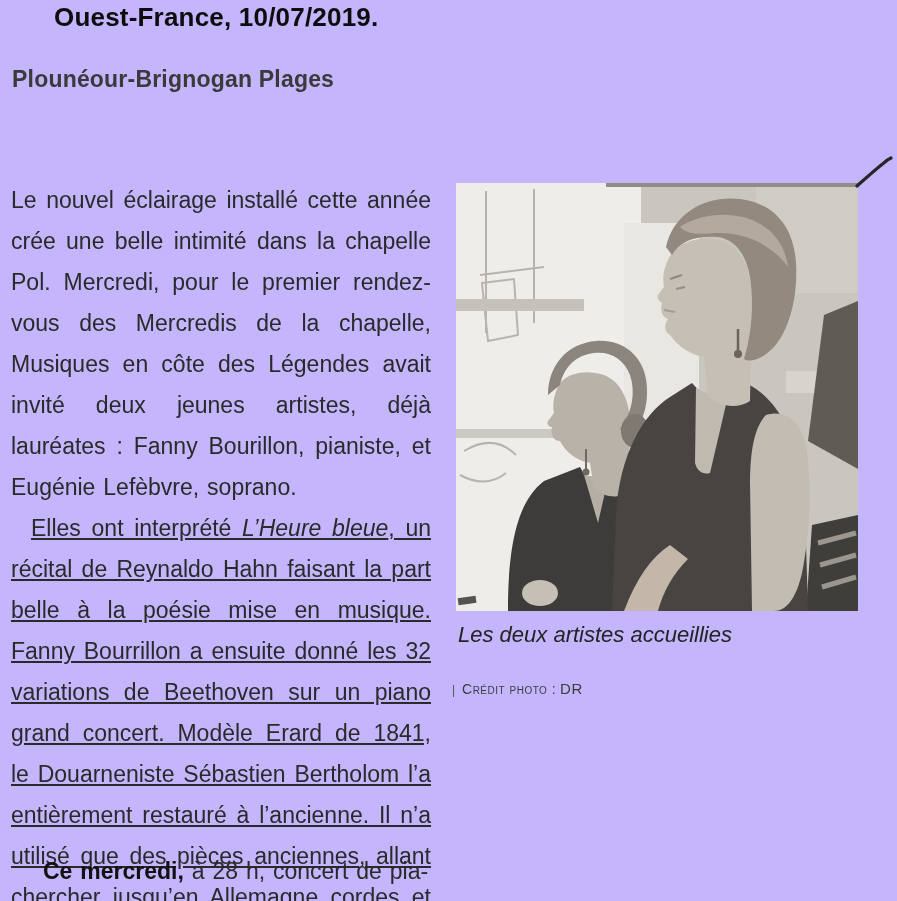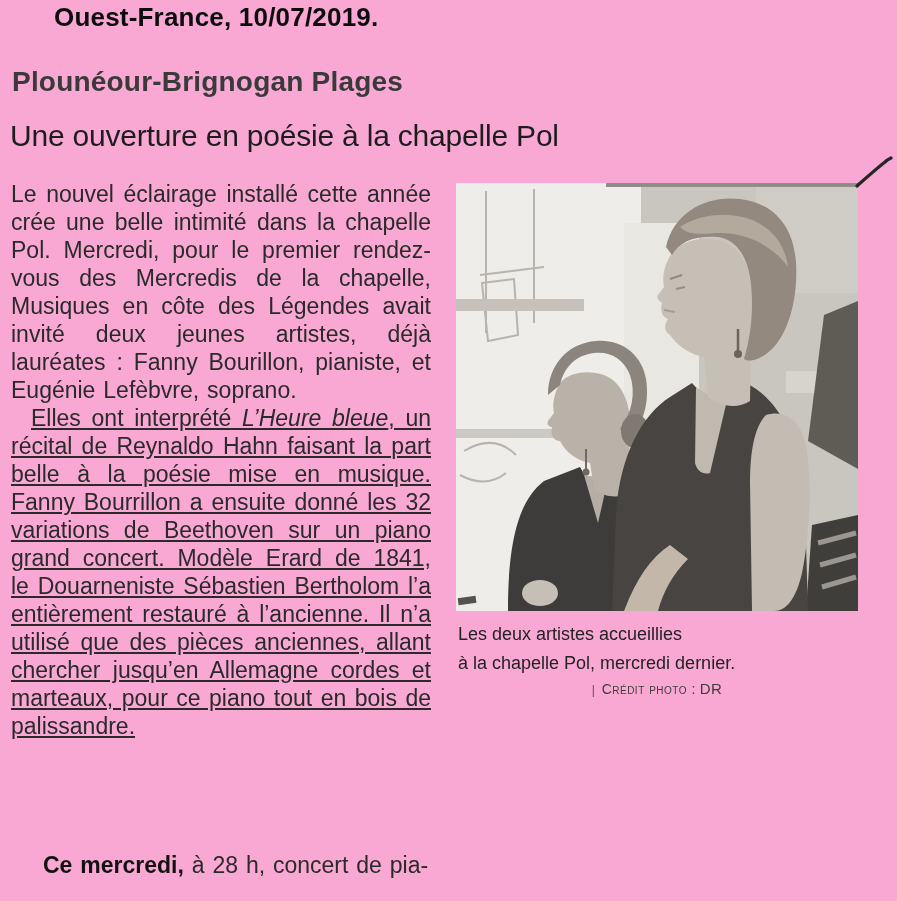--- a/index.html
+++ b/index.html
@@ -1,74 +1,73 @@
 <!DOCTYPE html>
 <html lang="fr"><head>
 <meta charset="utf-8">
 <style>
   html,body{margin:0;padding:0;background:#e8e8e8;}
   .page{
     position:relative;
     width:897px;height:901px;
-    background:#f9a8d4;
+    background:#c4b5fd;
     font-family:"Liberation Sans","DejaVu Sans",sans-serif;
     color:#262626;
     overflow:hidden;
     margin:0 auto;
   }
   .masthead-note{
     position:absolute;left:54px;top:2px;
     font-size:26px;font-weight:700;color:#0d0d0d;letter-spacing:.2px;
   }
   .commune{
     position:absolute;left:12px;top:66px;margin:0;
-    font-size:28px;font-weight:700;color:#3a3a3a;letter-spacing:.2px;
+    font-size:23px;font-weight:700;color:#3a3a3a;letter-spacing:.2px;
   }
   .headline{
     position:absolute;left:10px;top:119px;margin:0;
     font-size:30px;font-weight:400;color:#1d1d1d;letter-spacing:-.2px;
   }
   .body{
-    margin:0;font-size:23px;line-height:28px;
+    margin:0;font-size:23px;line-height:41px;
     text-align:justify;color:#2a2a2a;word-spacing:1.5px;
   }
   .col-left{position:absolute;left:11px;top:180px;width:420px;}
   .p2{text-indent:20px;text-decoration:underline;}
   .p3{position:absolute;left:11px;top:851px;width:424px;}
   .p3 strong{color:#121212;margin-left:32px;}
   .photo{
     position:absolute;left:456px;top:183px;width:402px;height:428px;margin:0;
     background:#d8d5cf;
   }
   .photo svg{display:block;width:100%;height:100%;}
   .caption{
     position:absolute;left:458px;top:620px;width:404px;
-    font-size:18px;line-height:29px;color:#232323;
+    font-style:italic;font-size:22px;line-height:29px;color:#232323;
   }
   .cap-line{display:block;}
   .credit{
     position:absolute;left:452px;top:680px;width:410px;
-    text-align:center;font-size:14px;color:#3c3c3c;white-space:nowrap;
+    text-align:left;font-size:14px;color:#3c3c3c;white-space:nowrap;
   }
   .credit-bar{font-size:12px;color:#555;margin-right:3px;}
   .credit-label{font-variant:small-caps;letter-spacing:.5px;}
   .credit-value{font-size:15px;letter-spacing:.5px;}
   .p4{position:absolute;left:457px;top:727px;width:414px;line-height:30px;}
   .pen-mark{position:absolute;left:854px;top:156px;width:40px;height:34px;}
 </style>
 </head>
 <body>
 
 <div class="page">
 
   <div class="masthead-note">Ouest-France, 10/07/2019.</div>
 
   <h2 class="commune">Plounéour-Brignogan Plages</h2>
 
-  <h1 class="headline">Une ouverture en poésie à la chapelle Pol</h1>
 
   <div class="col-left">
     <p class="body p1">Le nouvel éclairage installé cette année crée une belle intimité dans la chapelle Pol. Mercredi, pour le premier rendez-vous des Mercredis de la chapelle, Musiques en côte des Légendes avait invité deux jeunes artistes, déjà lauréates : Fanny Bourillon, pianiste, et Eugénie Lefèbvre, soprano.</p>
     <p class="body p2"><span>Elles ont interprété </span><em>L’Heure bleue</em><span>, un récital de Reynaldo Hahn faisant la part belle à la poésie mise en musique. Fanny Bourrillon a ensuite donné les 32 variations de Beethoven sur un piano grand concert. Modèle Erard de 1841, le Douarneniste Sébastien Bertholom l’a entièrement restauré à l’ancienne. Il n’a utilisé que des pièces anciennes, allant chercher jusqu’en Allemagne cordes et marteaux, pour ce piano tout en bois de palissandre.</span></p>
   </div>
 
   <p class="body p3"><strong>Ce mercredi,</strong><span> à 28 h, concert de pia-</span></p>
 
   <figure class="photo">
     <svg viewBox="0 0 402 428" preserveAspectRatio="none" xmlns="http://www.w3.org/2000/svg">
@@ -125,21 +124,20 @@
         <path d="M168,428 Q186,380 214,362 L232,376 Q210,398 202,428 Z" fill="#c2b7a9"></path>
 
         <rect x="150" y="0" width="252" height="4" fill="#908c86"></rect>
         <rect x="2" y="414" width="18" height="7" fill="#55534f" transform="rotate(-8 11 417)"></rect>
       </g>
     </svg>
   </figure>
 
   <figcaption class="caption">
     <span class="cap-line">Les deux artistes accueillies</span>
-    <span class="cap-line">à la chapelle Pol, mercredi dernier.</span>
   </figcaption>
 
   <div class="credit">
     <span class="credit-bar">|</span>
     <span class="credit-label">Crédit photo :</span>
     <span class="credit-value">DR</span>
   </div>
 
 
   <svg class="pen-mark" viewBox="0 0 40 34" xmlns="http://www.w3.org/2000/svg">

